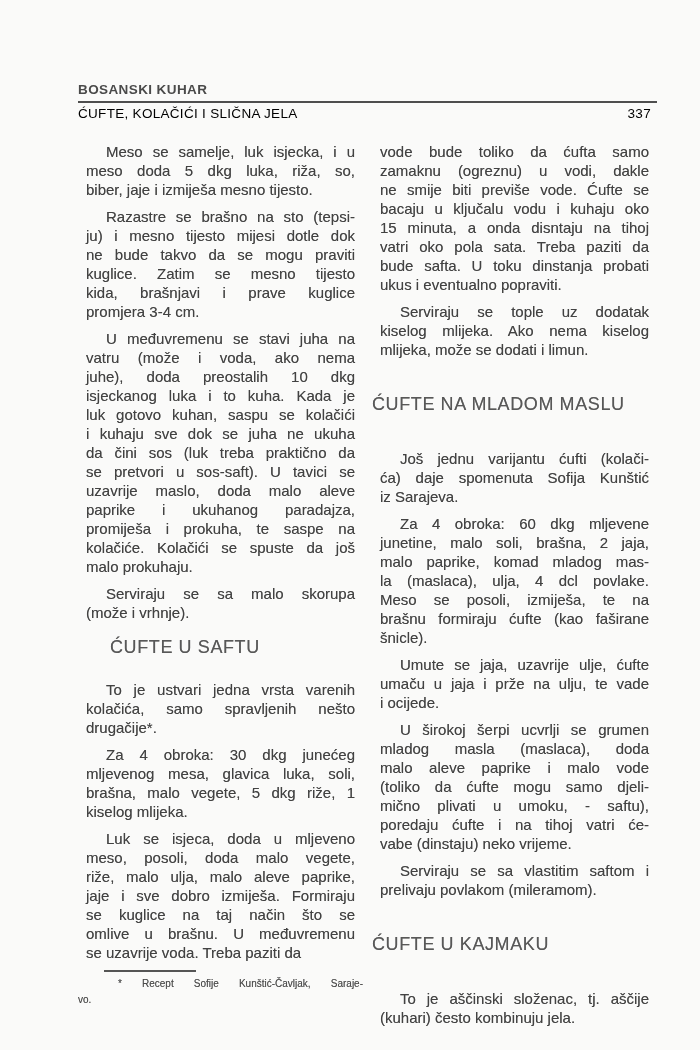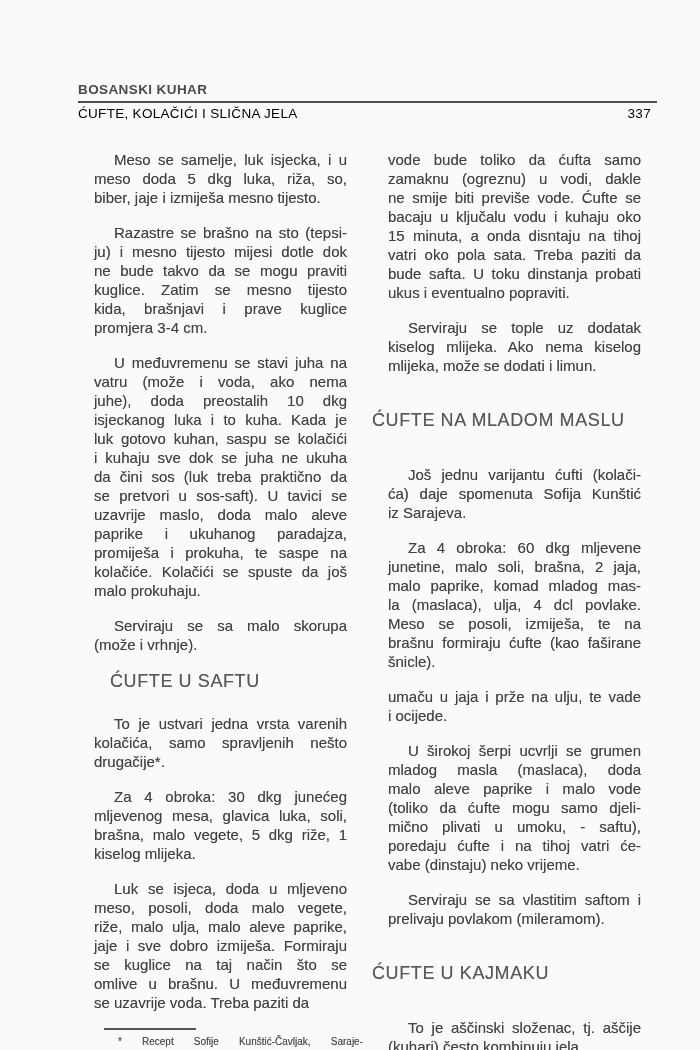--- a/index.html
+++ b/index.html
@@ -51,21 +51,21 @@
     gap: 9px;
     margin-top: 12px;
   }
   .col {
     width: 285px;
     font-size: 15px;
     line-height: 19px;
     color: #424242;
     text-shadow: 0 0 0.4px rgba(66,66,66,0.55);
   }
-  .para { margin: 16px; }
+  .para { margin: 8px; }
   .line {
     text-align: justify;
     text-align-last: justify;
     white-space: normal;
   }
   .line.first.indent { text-indent: 20px; }
   .line.last { text-align-last: left; }
 
   .heading {
     font-size: 18px;
@@ -192,20 +192,21 @@
           <div class="para">
             <div class="line first indent">Za 4 obroka: 60 dkg mljevene</div>
             <div class="line">junetine, malo soli, brašna, 2 jaja,</div>
             <div class="line">malo paprike, komad mladog mas-</div>
             <div class="line">la (maslaca), ulja, 4 dcl povlake.</div>
             <div class="line">Meso se posoli, izmiješa, te na</div>
             <div class="line">brašnu formiraju ćufte (kao faširane</div>
             <div class="line last">šnicle).</div>
           </div>
           <div class="para">
+            <div class="line first indent">Umute se jaja, uzavrije ulje, ćufte</div>
             <div class="line">umaču u jaja i prže na ulju, te vade</div>
             <div class="line last">i ocijede.</div>
           </div>
           <div class="para">
             <div class="line first indent">U širokoj šerpi ucvrlji se grumen</div>
             <div class="line">mladog masla (maslaca), doda</div>
             <div class="line">malo aleve paprike i malo vode</div>
             <div class="line">(toliko da ćufte mogu samo djeli-</div>
             <div class="line">mično plivati u umoku, - saftu),</div>
             <div class="line">poredaju ćufte i na tihoj vatri će-</div>

